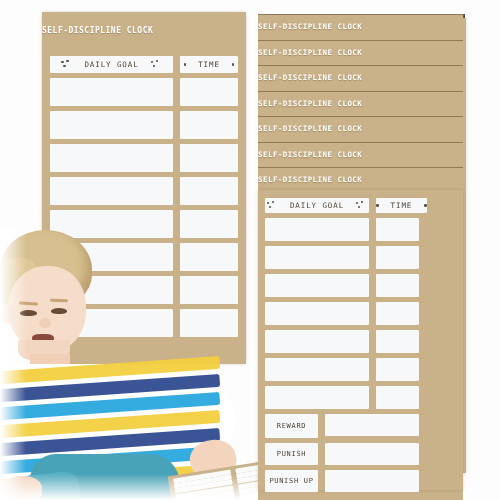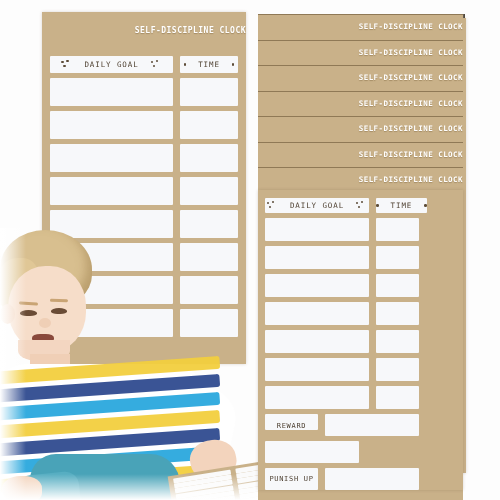--- a/index.html
+++ b/index.html
@@ -14,21 +14,21 @@
 
   
   .card{
     position:absolute;
     background:#c9b189;
     box-sizing:border-box;
     box-shadow:0 0 3px rgba(90,70,40,.22);
   }
   .card-title{
     color:#ffffff;
-    text-align:right;
+    text-align:left;
     letter-spacing:.06em;
     font-weight:bold;
     text-shadow:0 1px 1px rgba(120,95,55,.45);
     white-space:nowrap;
     overflow:hidden;
   }
 
   
   #card-left{left:42px;top:12px;width:204px;height:352px;}
   #card-left .card-title{font-size:8px;padding-top:14px;}
@@ -207,26 +207,29 @@
         </div>
         <div class="rrow">
           <div class="rcell goal" style="height: 23px;"></div>
           <div class="rcell time" style="height: 23px;"></div>
         </div>
         <div class="rrow">
           <div class="rcell goal" style="height: 23px;"></div>
           <div class="rcell time" style="height: 23px;"></div>
         </div>
         <div class="rrow">
-          <div class="rcell tag" style="height: 16px; align-items: flex-end;">
+          <div class="rcell tag" style="height: 24px;">
             <span class="tagtxt">REWARD</span>
           </div>
           <div class="rcell wide" style="height: 22px;"></div>
         </div>
         <div class="rrow">
+          <div class="rcell tag" style="height: 22px;">
+            <span class="tagtxt">PUNISH</span>
+          </div>
           <div class="rcell wide" style="height: 22px;"></div>
         </div>
         <div class="rrow">
           <div class="rcell tag" style="height: 22px;">
             <span class="tagtxt">PUNISH UP</span>
           </div>
           <div class="rcell wide" style="height: 22px;"></div>
         </div>
       </div>
   </div>

